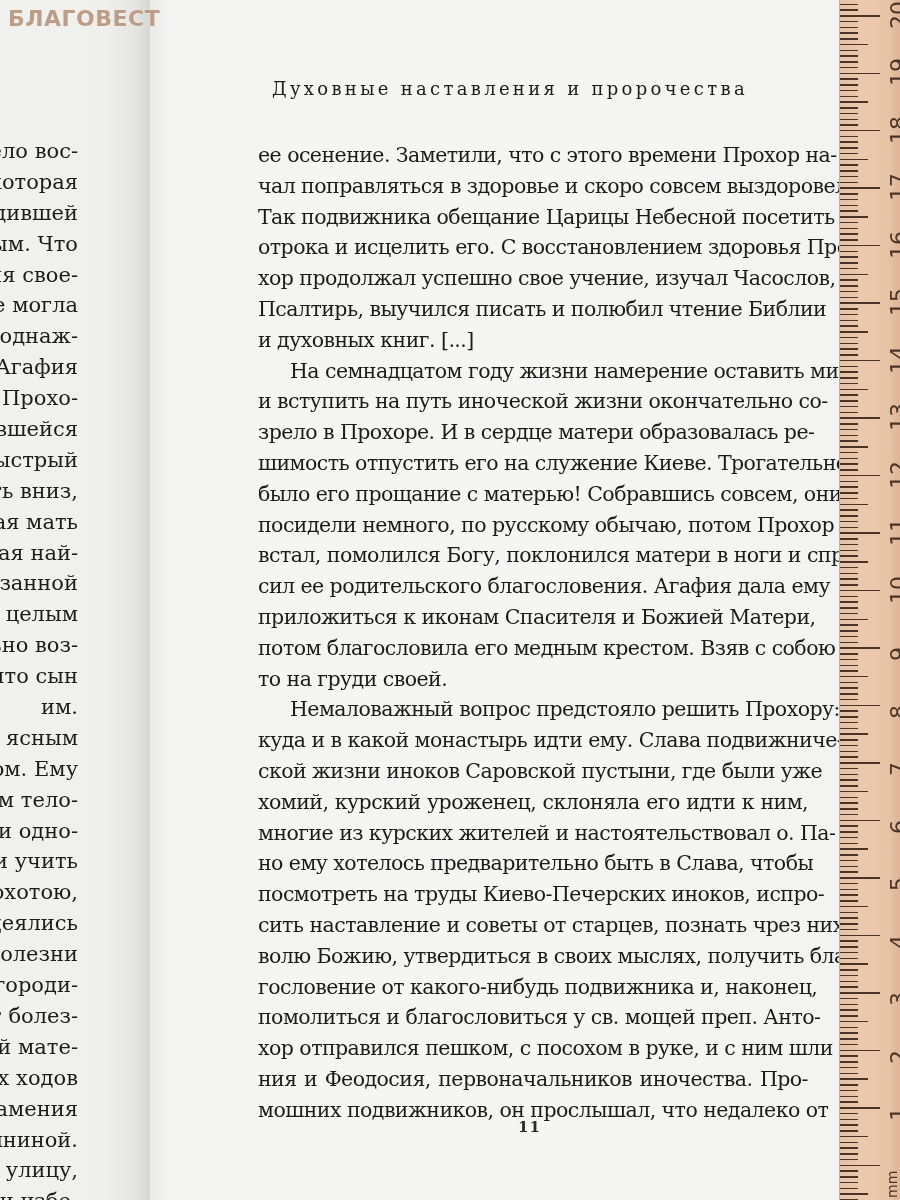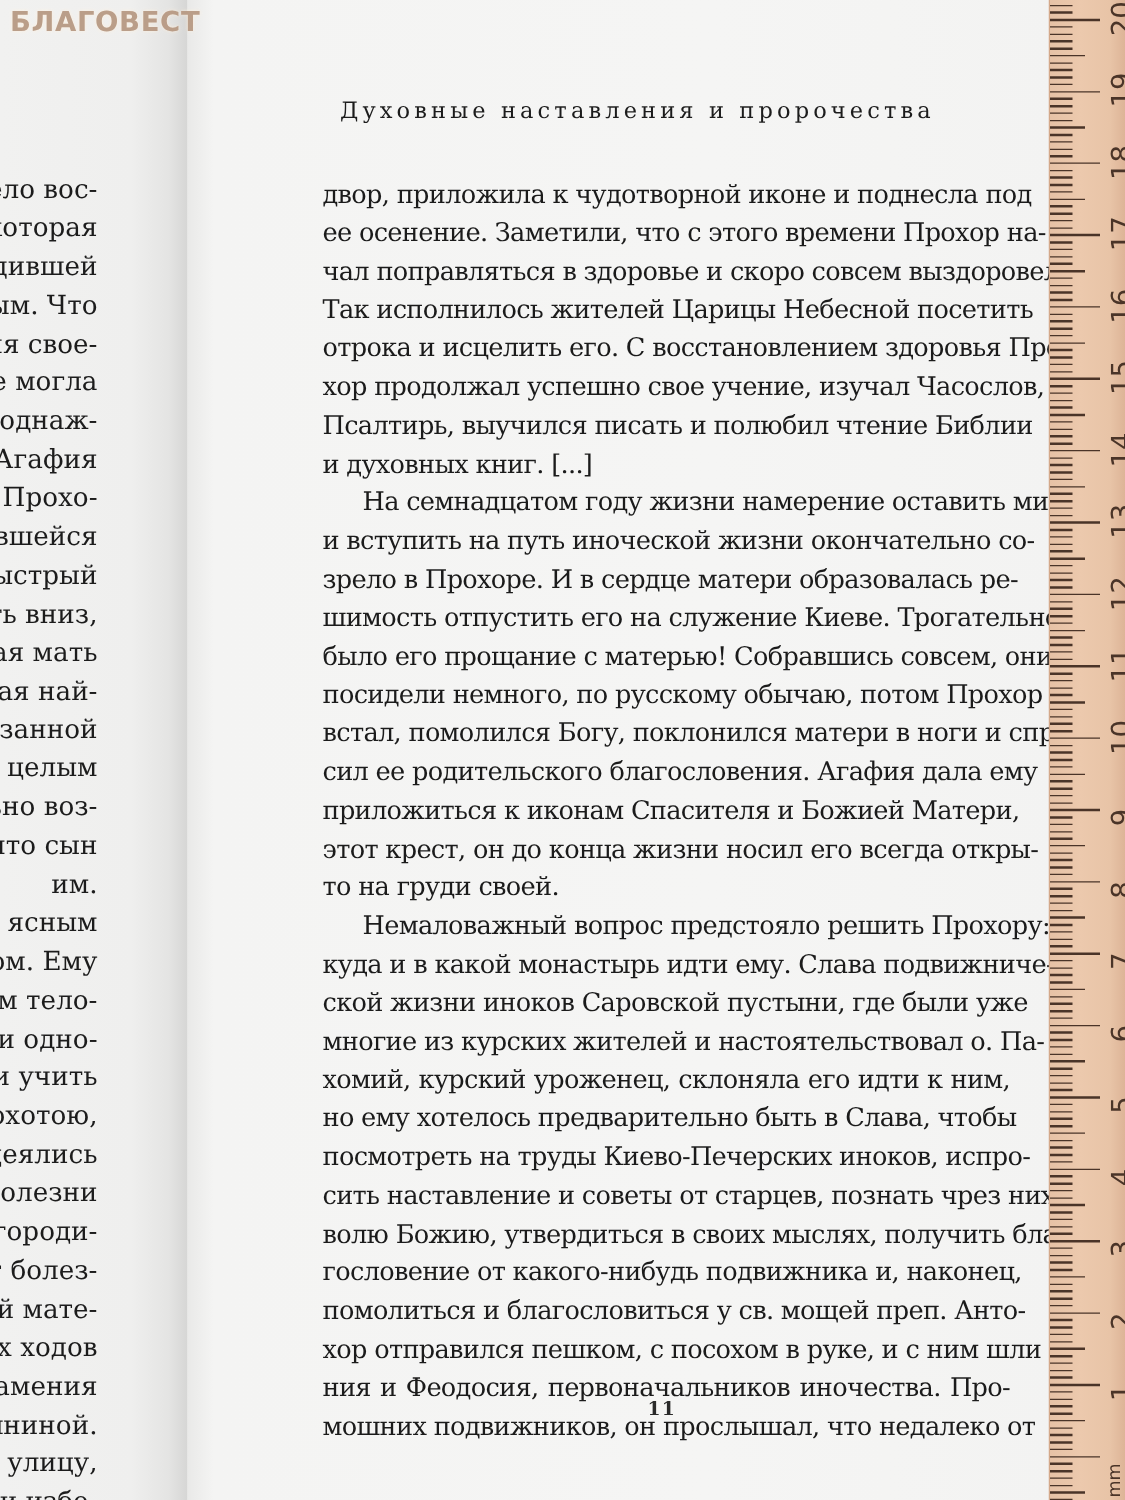--- a/index.html
+++ b/index.html
@@ -126,48 +126,47 @@
         <span class="line">шниной.</span>
         <span class="line">о улицу,</span>
         <span class="line">и избе-</span>
       </div>
   </div>
 
   <div class="right-page">
     <div class="running-head">Духовные наставления и пророчества</div>
     <div class="body-text" id="body-text">
         <div>
-          <span class="line">двор, приложила к чудотворной иконе и поднесла под</span>
           <span class="line">ее осенение. Заметили, что с этого времени Прохор на-</span>
           <span class="line">чал поправляться в здоровье и скоро совсем выздоровел.</span>
-          <span class="line">Так исполнилось жителей Царицы Небесной посетить</span>
+          <span class="line">Так подвижника обещание Царицы Небесной посетить</span>
           <span class="line">отрока и исцелить его. С восстановлением здоровья Про-</span>
           <span class="line">хор продолжал успешно свое учение, изучал Часослов,</span>
           <span class="line">Псалтирь, выучился писать и полюбил чтение Библии</span>
           <span class="line last">и духовных книг. [...]</span>
         </div>
         <div>
           <span class="line indent">На семнадцатом году жизни намерение оставить мир</span>
           <span class="line">и вступить на путь иноческой жизни окончательно со-</span>
           <span class="line">зрело в Прохоре. И в сердце матери образовалась ре-</span>
           <span class="line">шимость отпустить его на служение Киеве. Трогательно</span>
           <span class="line">было его прощание с матерью! Собравшись совсем, они</span>
           <span class="line">посидели немного, по русскому обычаю, потом Прохор</span>
           <span class="line">встал, помолился Богу, поклонился матери в ноги и спро-</span>
           <span class="line">сил ее родительского благословения. Агафия дала ему</span>
           <span class="line">приложиться к иконам Спасителя и Божией Матери,</span>
-          <span class="line">этот крест, он до конца жизни носил его всегда откры-</span>
+          <span class="line">потом благословила его медным крестом. Взяв с собою</span>
           <span class="line last">то на груди своей.</span>
         </div>
         <div>
           <span class="line indent">Немаловажный вопрос предстояло решить Прохору:</span>
           <span class="line">куда и в какой монастырь идти ему. Слава подвижниче-</span>
           <span class="line">ской жизни иноков Саровской пустыни, где были уже</span>
+          <span class="line">хомий, курский уроженец, склоняла его идти к ним,</span>
           <span class="line">многие из курских жителей и настоятельствовал о. Па-</span>
-          <span class="line">хомий, курский уроженец, склоняла его идти к ним,</span>
           <span class="line">но ему хотелось предварительно быть в Слава, чтобы</span>
           <span class="line">посмотреть на труды Киево-Печерских иноков, испро-</span>
           <span class="line">сить наставление и советы от старцев, познать чрез них</span>
           <span class="line">волю Божию, утвердиться в своих мыслях, получить бла-</span>
           <span class="line">гословение от какого-нибудь подвижника и, наконец,</span>
           <span class="line">помолиться и благословиться у св. мощей преп. Анто-</span>
           <span class="line">хор отправился пешком, с посохом в руке, и с ним шли</span>
           <span class="line">ния и Феодосия, первоначальников иночества. Про-</span>
           <span class="line">мошних подвижников, он прослышал, что недалеко от</span>
         </div>

